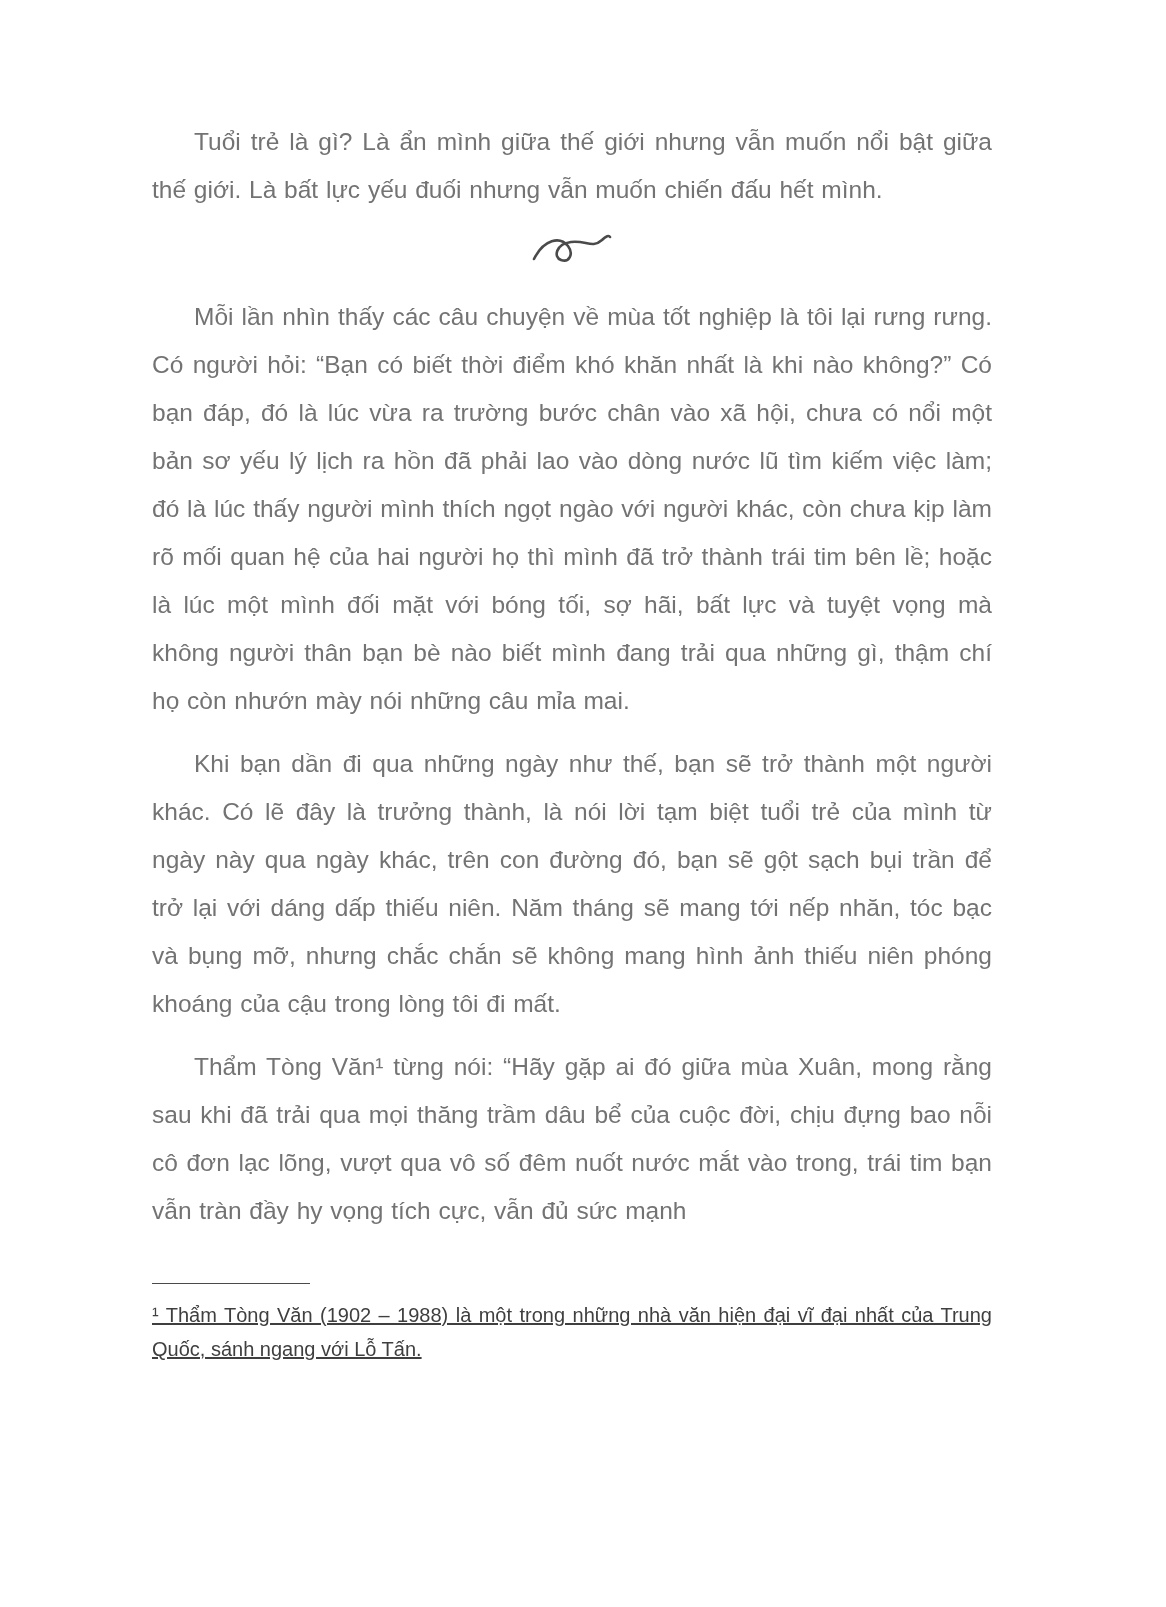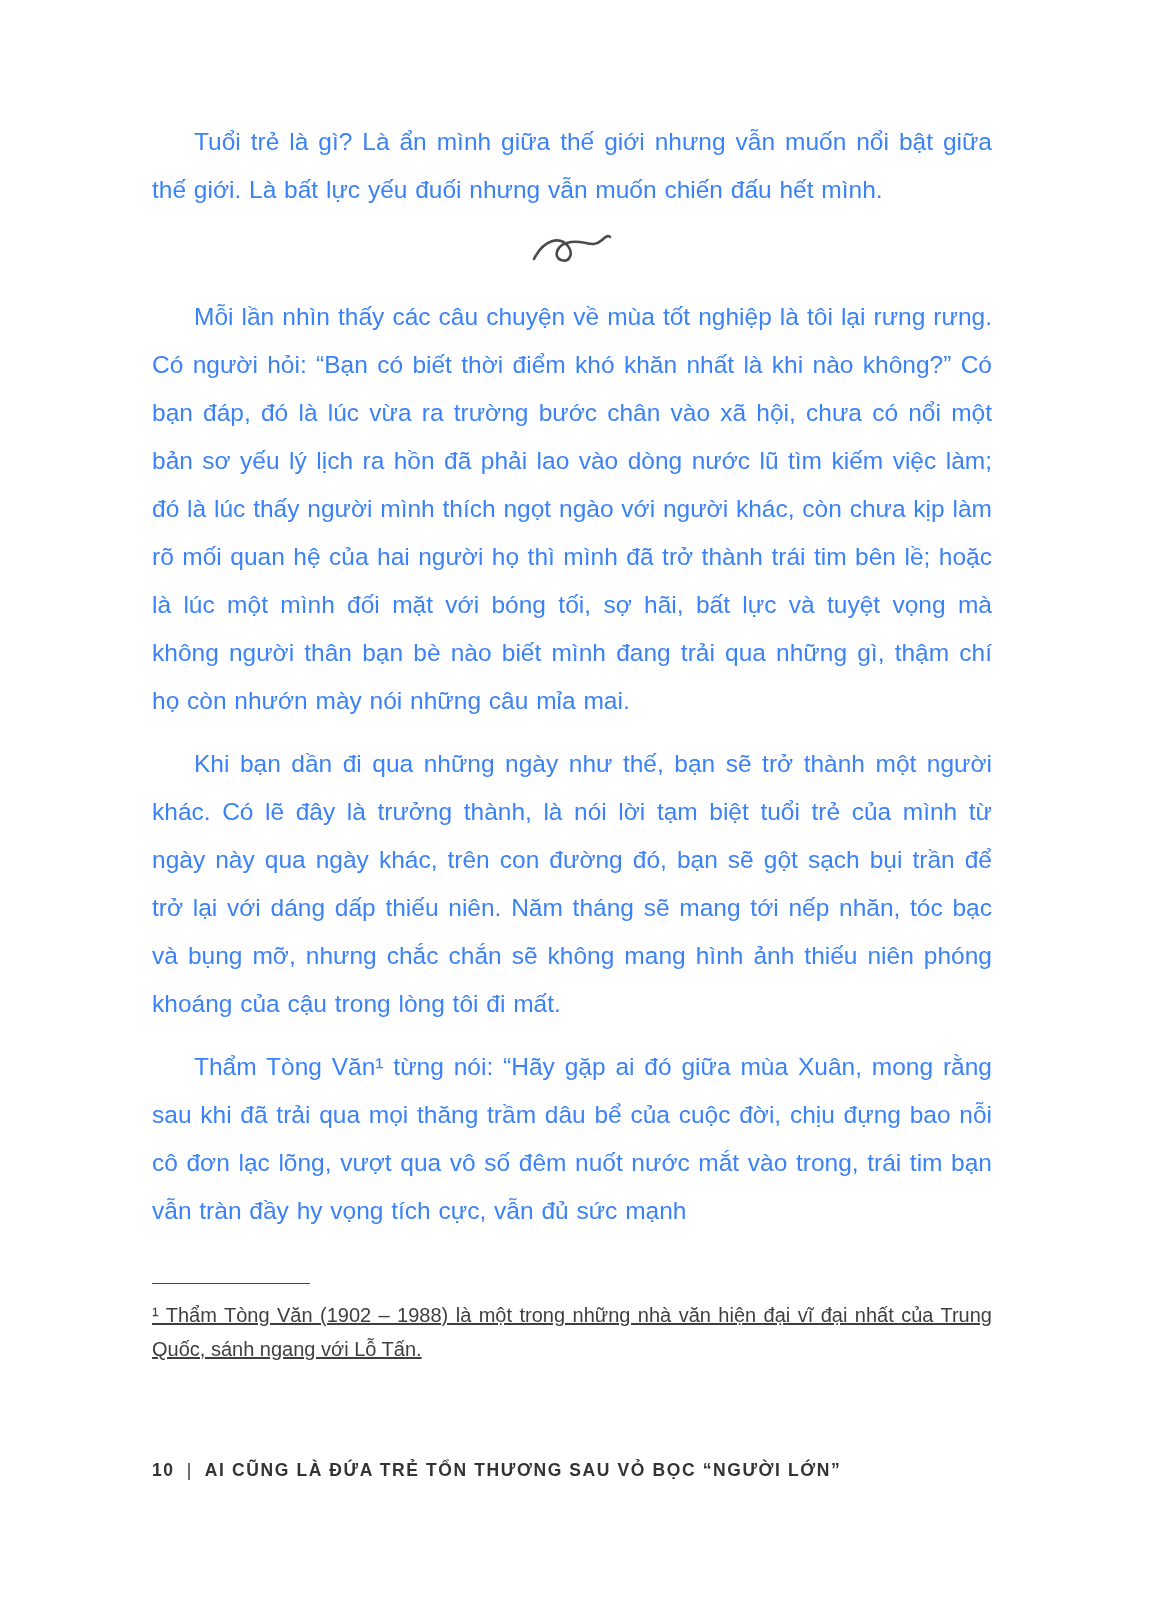--- a/index.html
+++ b/index.html
@@ -22,21 +22,21 @@
     top: 118px;
     left: 152px;
     width: 840px;
   }
   .para {
     font-size: 24.5px;
     line-height: 48px;
     text-align: justify;
     text-indent: 42px;
     margin: 0 0 15px 0;
-    color: #3b82f6;
+    color: #737373;
     word-spacing: 1px;
   }
   .ornament {
     text-align: center;
     margin: 8px 0 18px 0;
     height: 46px;
   }
   .ornament svg {
     display: inline-block;
   }
@@ -98,17 +98,14 @@
 
     <p class="para">Thẩm Tòng Văn¹ từng nói: “Hãy gặp ai đó giữa mùa Xuân, mong rằng sau khi đã trải qua mọi thăng trầm dâu bể của cuộc đời, chịu đựng bao nỗi cô đơn lạc lõng, vượt qua vô số đêm nuốt nước mắt vào trong, trái tim bạn vẫn tràn đầy hy vọng tích cực, vẫn đủ sức mạnh</p>
 
   </div>
 
   <div class="footnote-area">
     <div class="footnote-rule"></div>
     <p class="footnote">¹ Thẩm Tòng Văn (1902 – 1988) là một trong những nhà văn hiện đại vĩ đại nhất của Trung Quốc, sánh ngang với Lỗ Tấn.</p>
   </div>
 
-  <div class="footer">
-    <span>10</span><span class="sep">|</span><span>AI CŨNG LÀ ĐỨA TRẺ TỔN THƯƠNG SAU VỎ BỌC “NGƯỜI LỚN”</span>
-  </div>
 
 </div>
 
 </body></html>

